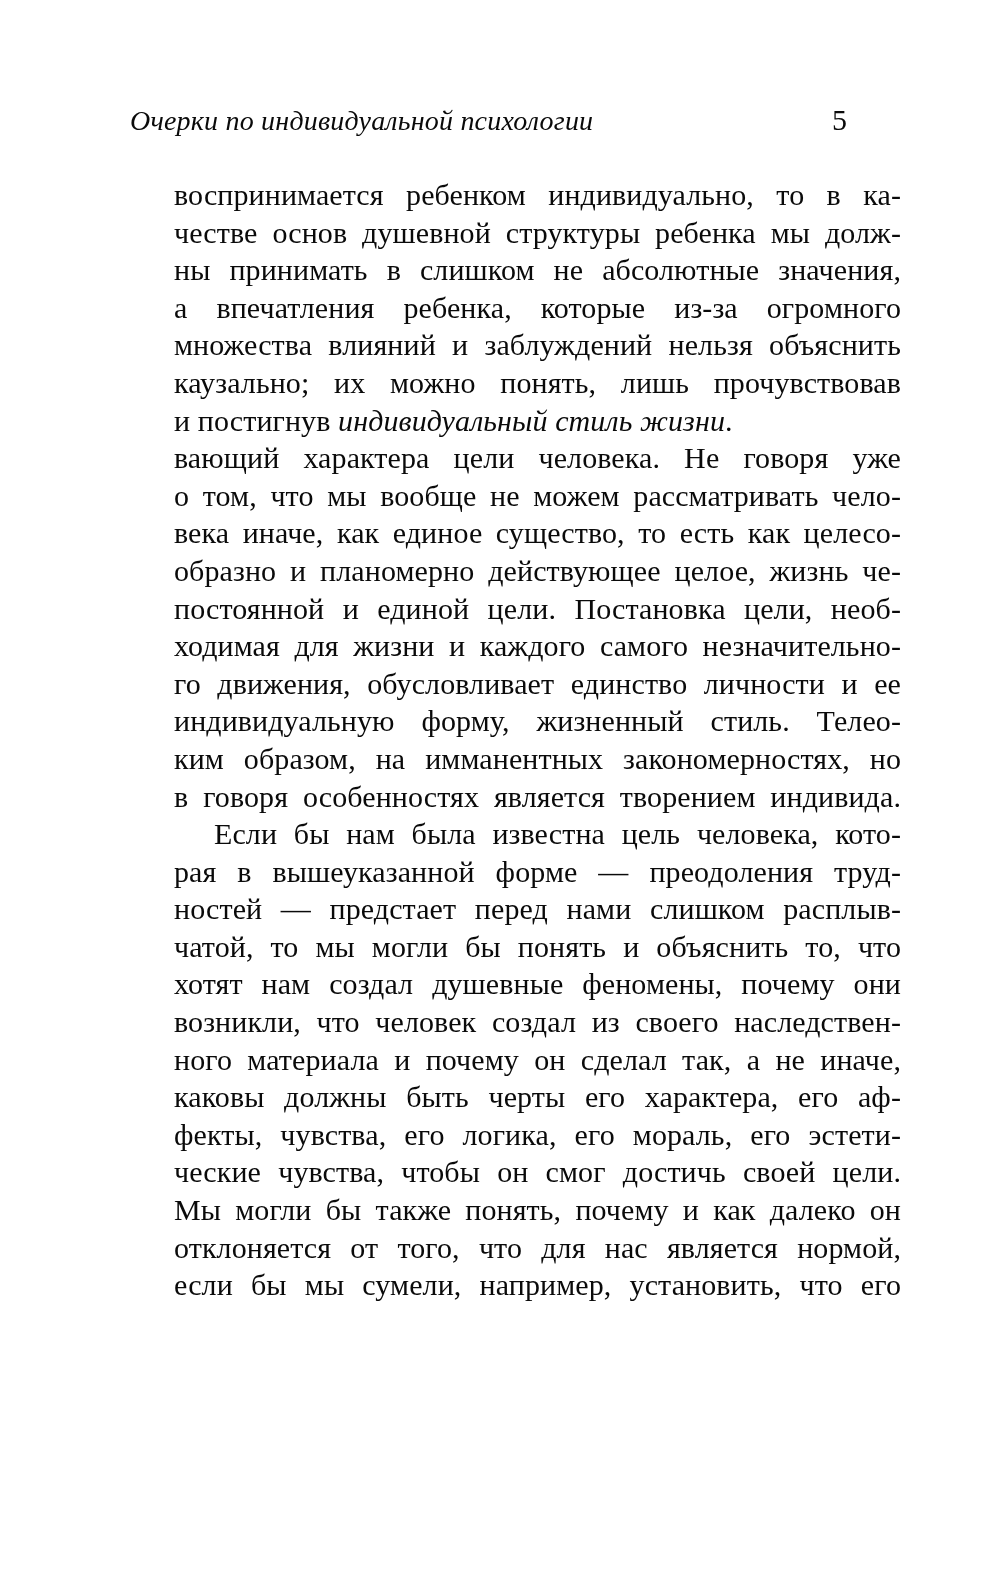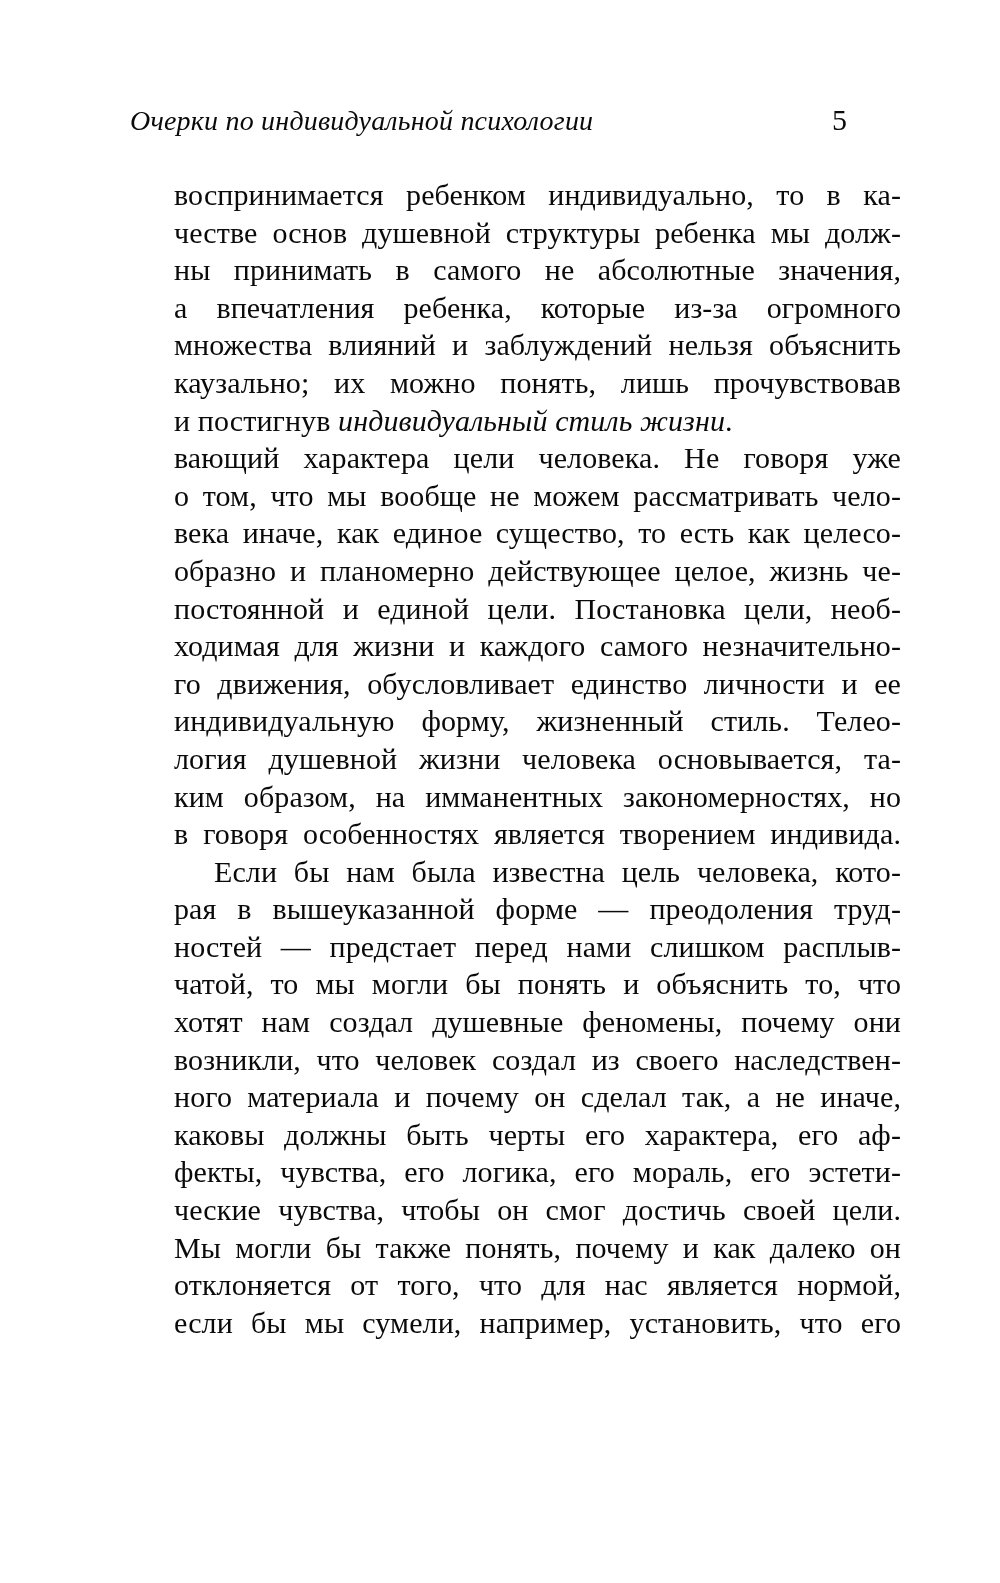--- a/index.html
+++ b/index.html
@@ -73,34 +73,33 @@
 <body>
 
 <div class="page">
   <div class="running-head">
     <span class="head-title">Очерки по индивидуальной психологии</span>
     <span class="page-num">5</span>
   </div>
   <div class="body-text">
       <div class="line">воспринимается ребенком индивидуально, то в ка-</div>
       <div class="line">честве основ душевной структуры ребенка мы долж-</div>
-      <div class="line">ны принимать в самого не абсолютные значения,</div>
+      <div class="line">ны принимать в слишком не абсолютные значения,</div>
       <div class="line">а впечатления ребенка, которые из-за огромного</div>
       <div class="line">множества влияний и заблуждений нельзя объяснить</div>
       <div class="line">каузально; их можно понять, лишь прочувствовав</div>
       <div class="line last"><span class="">и постигнув </span><span class="it">индивидуальный стиль жизни</span><span class="">.</span></div>
       <div class="line">вающий характера цели человека. Не говоря уже</div>
       <div class="line">о том, что мы вообще не можем рассматривать чело-</div>
       <div class="line">века иначе, как единое существо, то есть как целесо-</div>
       <div class="line">образно и планомерно действующее целое, жизнь че-</div>
       <div class="line">постоянной и единой цели. Постановка цели, необ-</div>
       <div class="line">ходимая для жизни и каждого самого незначительно-</div>
       <div class="line">го движения, обусловливает единство личности и ее</div>
       <div class="line">индивидуальную форму, жизненный стиль. Телео-</div>
-      <div class="line">логия душевной жизни человека основывается, та-</div>
       <div class="line">ким образом, на имманентных закономерностях, но</div>
       <div class="line">в говоря особенностях является творением индивида.</div>
       <div class="line indent">Если бы нам была известна цель человека, кото-</div>
       <div class="line">рая в вышеуказанной форме — преодоления труд-</div>
       <div class="line">ностей — предстает перед нами слишком расплыв-</div>
       <div class="line">чатой, то мы могли бы понять и объяснить то, что</div>
       <div class="line">хотят нам создал душевные феномены, почему они</div>
       <div class="line">возникли, что человек создал из своего наследствен-</div>
       <div class="line">ного материала и почему он сделал так, а не иначе,</div>
       <div class="line">каковы должны быть черты его характера, его аф-</div>

